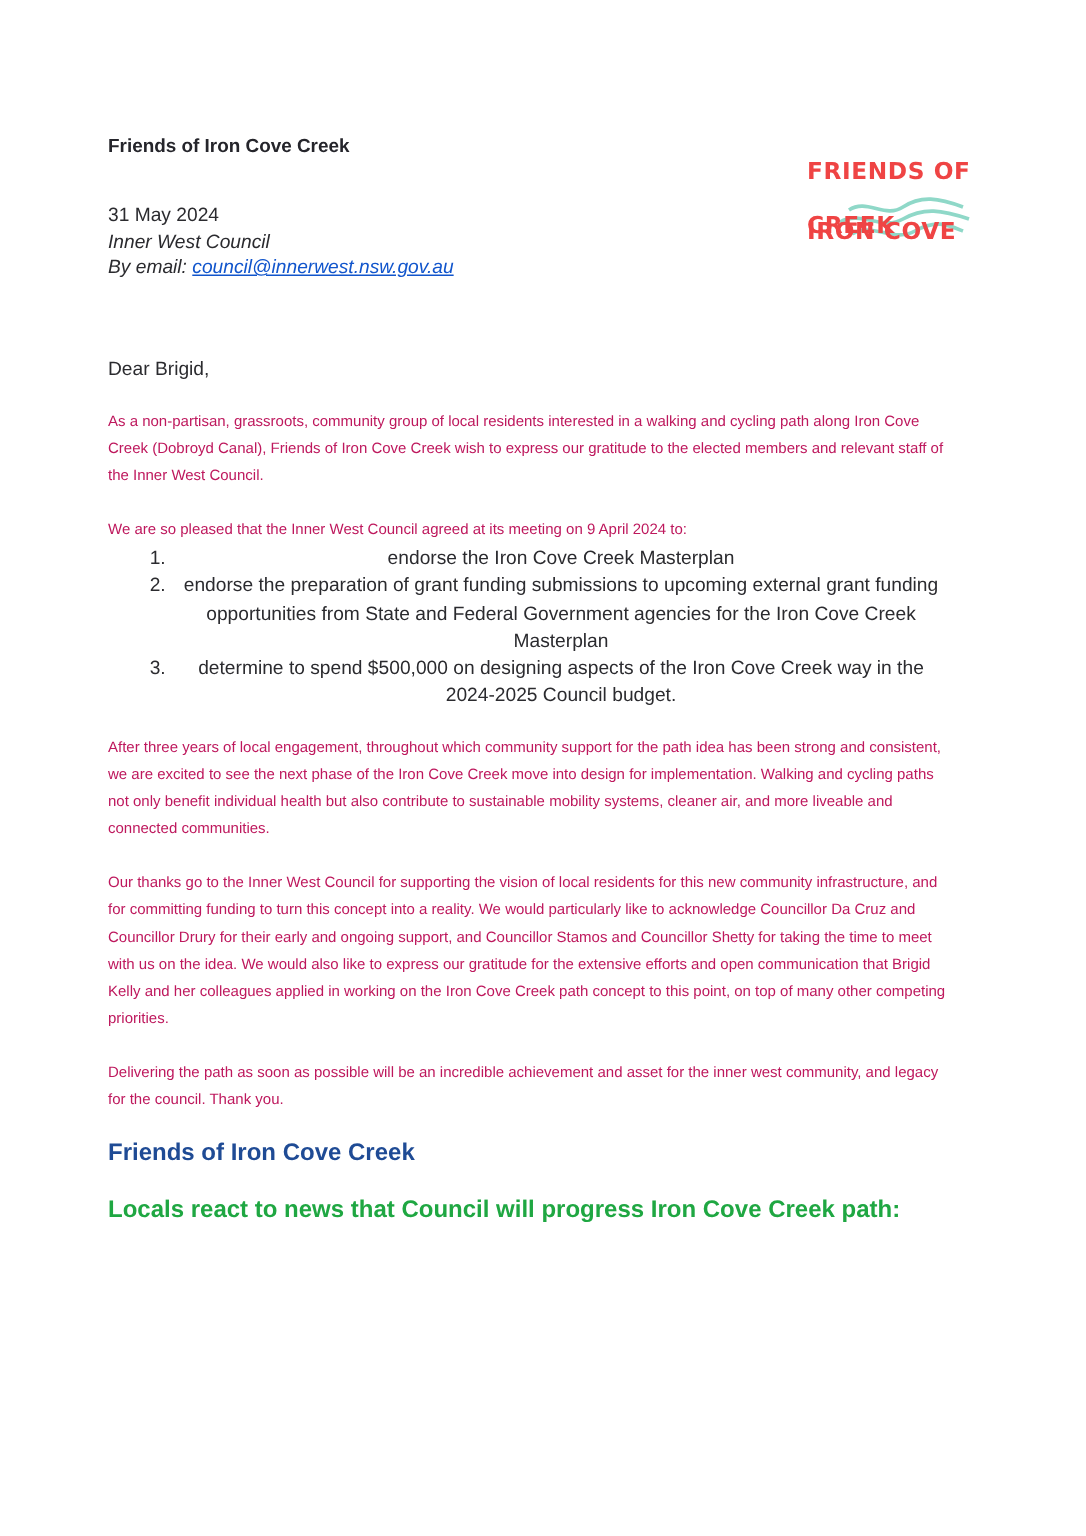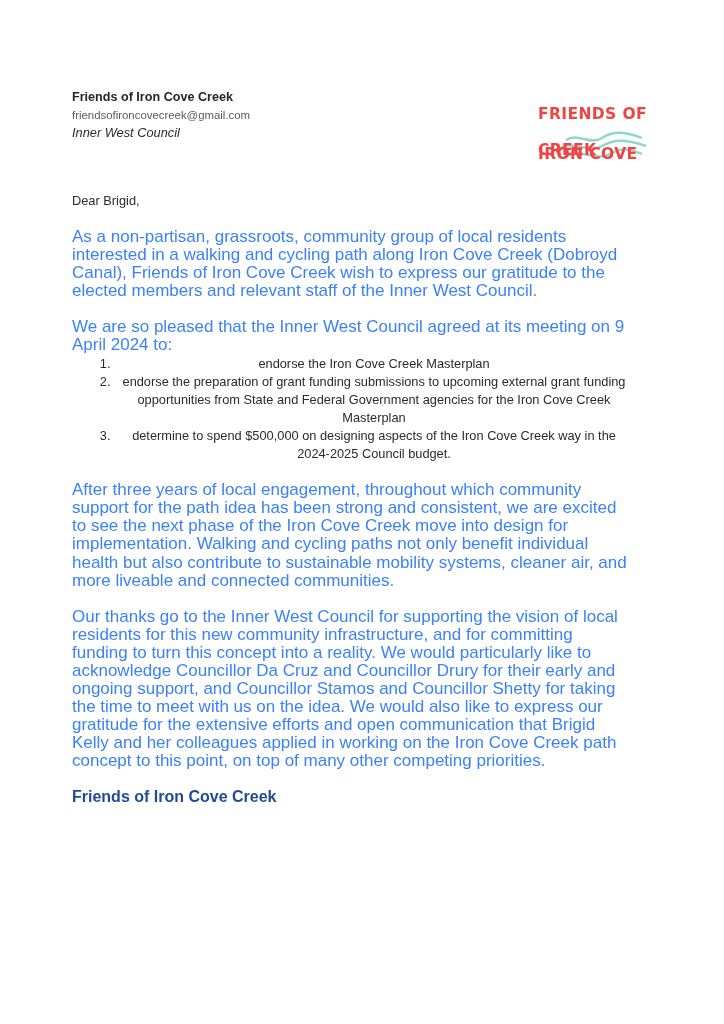--- a/index.html
+++ b/index.html
@@ -55,24 +55,24 @@
     .recipient-line a {
       color: #1155cc;
       text-decoration: underline;
     }
     .salutation {
       font-size: 12.8px;
       line-height: 18px;
       margin: 51px 0 0 0;
     }
     p.body {
-      font-size: 17px;
+      font-size: 10px;
       line-height: 18.1px;
       margin: 18px 0 0 0;
-      color: #3b82f6;
+      color: #be185d;
     }
     ol.resolutions {
       margin: 0;
       padding: 0 0 0 42px;
       font-size: 12.8px;
       line-height: 18.1px;
     }
     ol.resolutions li {
       padding-left: 2px;
       text-align: center;
@@ -128,39 +128,42 @@
     <path d="M30 50 C 44 42, 58 56, 72 48 S 94 44, 104 48" fill="none" stroke="#8fd8c8" stroke-width="2.4"></path>
   </svg>
   <div class="logo-line l1">FRIENDS OF</div>
   <div class="logo-line l2">IRON COVE</div>
   <div class="logo-line l3">CREEK</div>
 </div>
 
 <div class="page">
   <div>
     <p class="sender-name">Friends of Iron Cove Creek</p>
-    <p class="sender-email">friendsofironcovecreek@gmail.com</p>
   </div>
 
+  <p class="date">31 May 2024</p>
 
   <div>
     <p class="recipient-line">Inner West Council</p>
+    <p class="recipient-line"><span>By email: </span><a href="#">council@innerwest.nsw.gov.au</a></p>
   </div>
 
   <p class="salutation">Dear Brigid,</p>
 
   <p class="body">As a non-partisan, grassroots, community group of local residents interested in a walking and cycling path along Iron Cove Creek (Dobroyd Canal), Friends of Iron Cove Creek wish to express our gratitude to the elected members and relevant staff of the Inner West Council.</p>
 
   <p class="body">We are so pleased that the Inner West Council agreed at its meeting on 9 April 2024 to:</p>
   <ol class="resolutions">
     <li>endorse the Iron Cove Creek Masterplan</li>
     <li>endorse the preparation of grant funding submissions to upcoming external grant funding opportunities from State and Federal Government agencies for the Iron Cove Creek Masterplan</li>
     <li>determine to spend $500,000 on designing aspects of the Iron Cove Creek way in the 2024-2025 Council budget.</li>
   </ol>
 
   <p class="body">After three years of local engagement, throughout which community support for the path idea has been strong and consistent, we are excited to see the next phase of the Iron Cove Creek move into design for implementation. Walking and cycling paths not only benefit individual health but also contribute to sustainable mobility systems, cleaner air, and more liveable and connected communities.</p>
 
   <p class="body">Our thanks go to the Inner West Council for supporting the vision of local residents for this new community infrastructure, and for committing funding to turn this concept into a reality. We would particularly like to acknowledge Councillor Da Cruz and Councillor Drury for their early and ongoing support, and Councillor Stamos and Councillor Shetty for taking the time to meet with us on the idea. We would also like to express our gratitude for the extensive efforts and open communication that Brigid Kelly and her colleagues applied in working on the Iron Cove Creek path concept to this point, on top of many other competing priorities.</p>
 
+  <p class="body">Delivering the path as soon as possible will be an incredible achievement and asset for the inner west community, and legacy for the council. Thank you.</p>
 
   <p class="closing-heading">Friends of Iron Cove Creek</p>
 
+  <p class="locals-heading">Locals react to news that Council will progress Iron Cove Creek path:</p>
 </div>
 
 </body></html>

